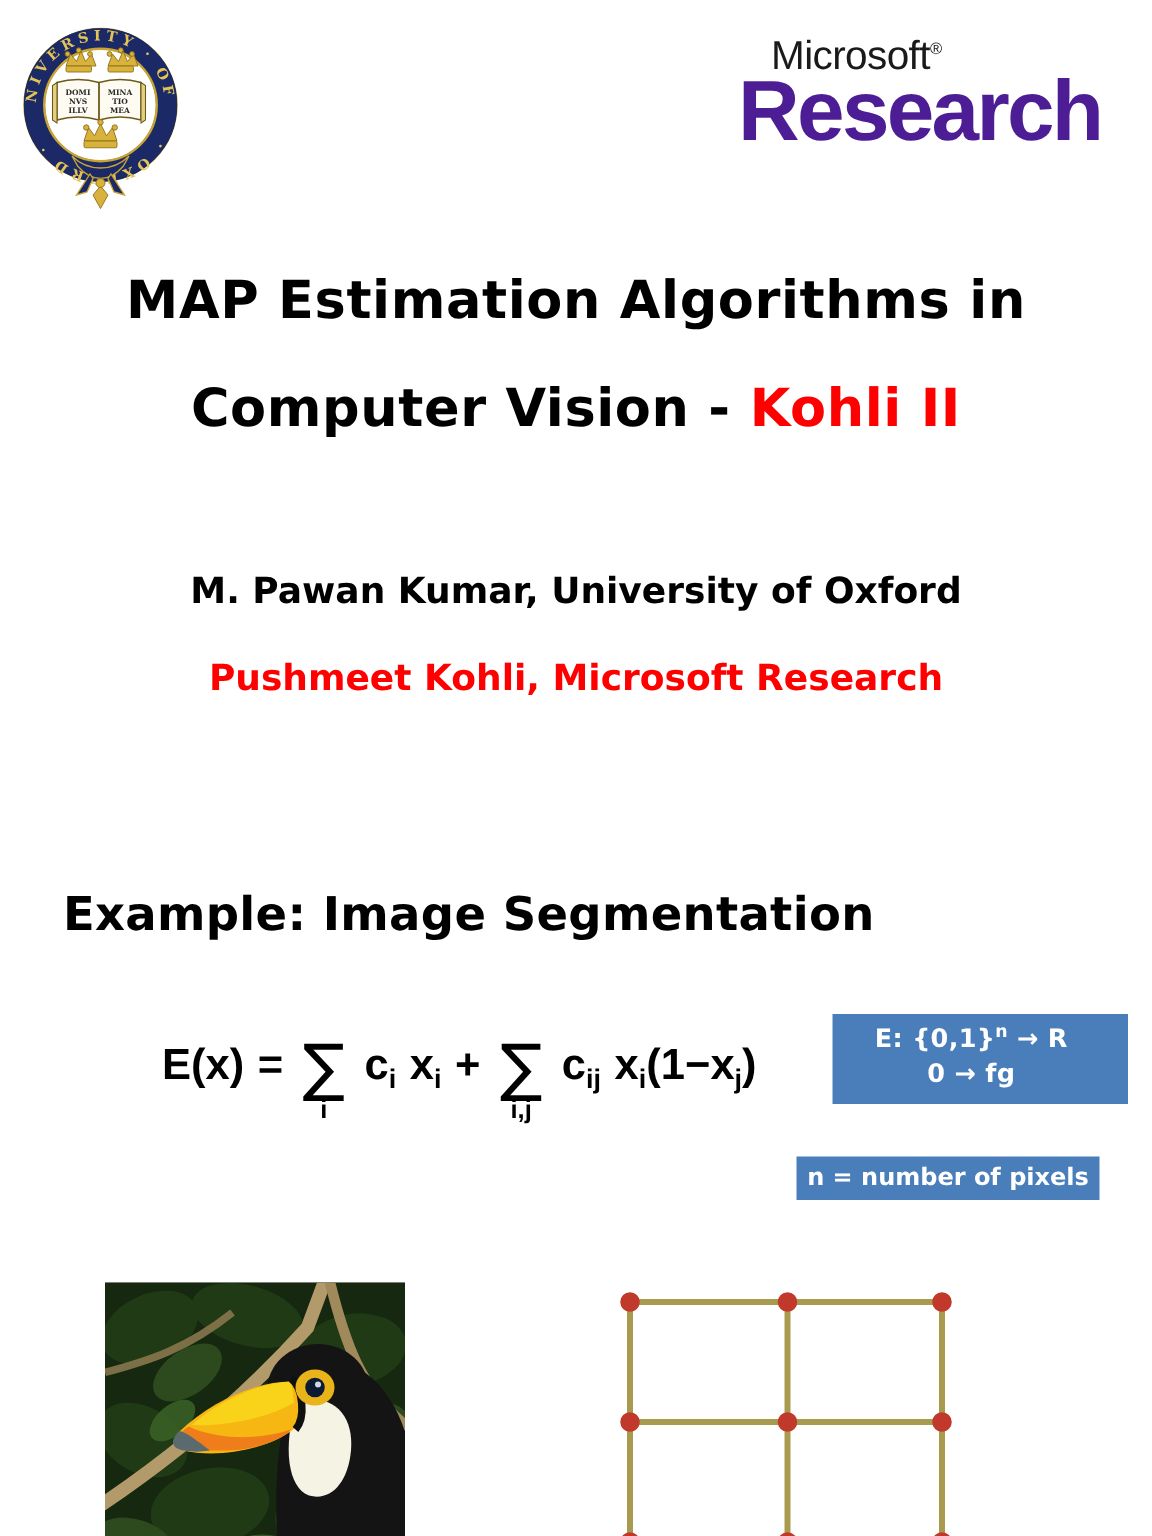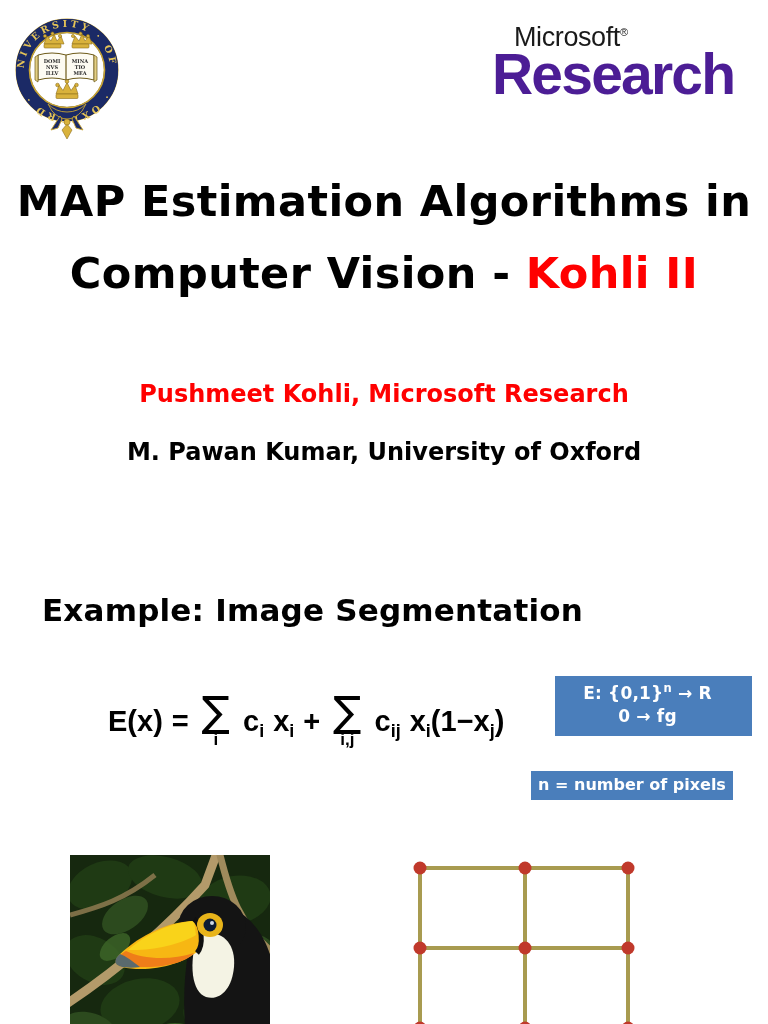--- a/index.html
+++ b/index.html
@@ -63,21 +63,21 @@
     font-weight: 700;
   }
   #title-block {
     position: absolute;
     left: 0;
     top: 165px;
     width: 768px;
     text-align: center;
   }
   #title-block .title-line {
-    font-size: 43px;
+    font-size: 35px;
     line-height: 72px;
     color: #000000;
     letter-spacing: 0.4px;
   }
   .red {
     color: #ff0000;
   }
 
   
   #authors {
@@ -112,21 +112,21 @@
   #equation {
     position: absolute;
     left: 108px;
     top: 694px;
     font-family: "Liberation Sans", sans-serif;
     font-weight: 700;
     font-size: 29px;
     color: #000000;
     white-space: nowrap;
     display: flex;
-    align-items: center;
+    align-items: flex-start;
   }
   #equation .tok { display: inline-block; }
   #equation .sp { display: inline-block; width: 9px; }
   #equation sub {
     font-size: 0.62em;
     vertical-align: baseline;
     position: relative;
     top: 6px;
     font-weight: 700;
   }
@@ -289,22 +289,22 @@
 <div id="title-block">
   <div class="title-line hand">
     <span>MAP Estimation Algorithms in</span>
   </div>
   <div class="title-line hand">
     <span>Computer Vision - </span><span class="red">Kohli II</span>
   </div>
 </div>
 
 <div id="authors">
+  <div class="author-line hand">M. Pawan Kumar, University of Oxford</div>
   <div class="author-line hand red">Pushmeet Kohli, Microsoft Research</div>
-  <div class="author-line hand">M. Pawan Kumar, University of Oxford</div>
 </div>
 
 <div id="section-heading" class="hand">Example: Image Segmentation</div>
 
 <div id="equation">
   <span class="tok">E(x)</span>
   <span class="sp"></span>
   <span class="tok">=</span>
   <span class="sp"></span>
   <span class="sumgrp">

